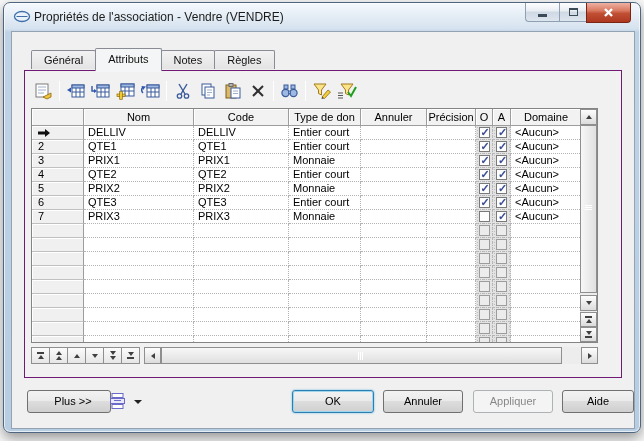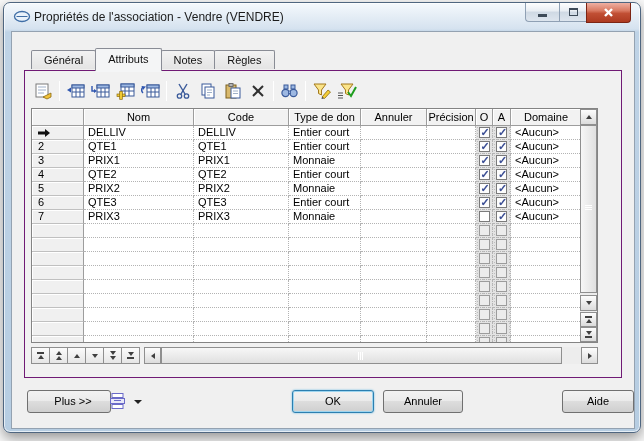--- a/index.html
+++ b/index.html
@@ -651,16 +651,17 @@
       <div class="btn btn-plus">Plus &gt;&gt;</div>
       <svg class="print-ico" viewBox="0 0 20 18">
         <rect x="4" y="1.5" width="11" height="4" fill="#fff" stroke="#6a6ac8"></rect>
         <rect x="2.5" y="6.5" width="14" height="5" fill="#e8e8f8" stroke="#6a6ac8"></rect>
         <rect x="4" y="12.5" width="11" height="4" fill="#fff" stroke="#6a6ac8"></rect>
         <line x1="6" y1="8.5" x2="13" y2="8.5" stroke="#6a6ac8"></line>
       </svg>
       <div class="drop-arrow"></div>
       <div class="btn btn-cancel">Annuler</div>
       <div class="btn btn-ok">OK</div>
+      <div class="btn btn-apply">Appliquer</div>
       <div class="btn btn-help">Aide</div>
     </div>
   </div>
 </div>
 
 </body></html>

